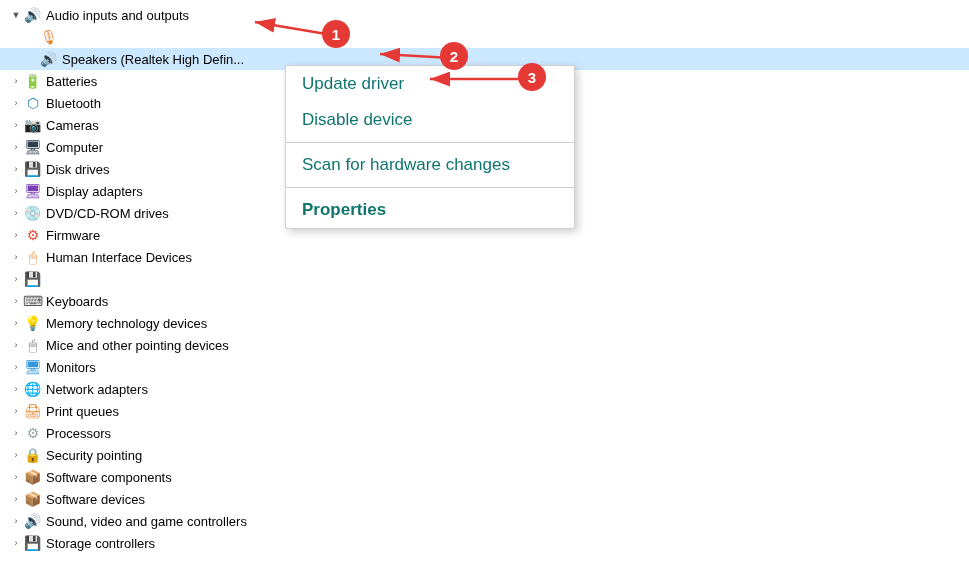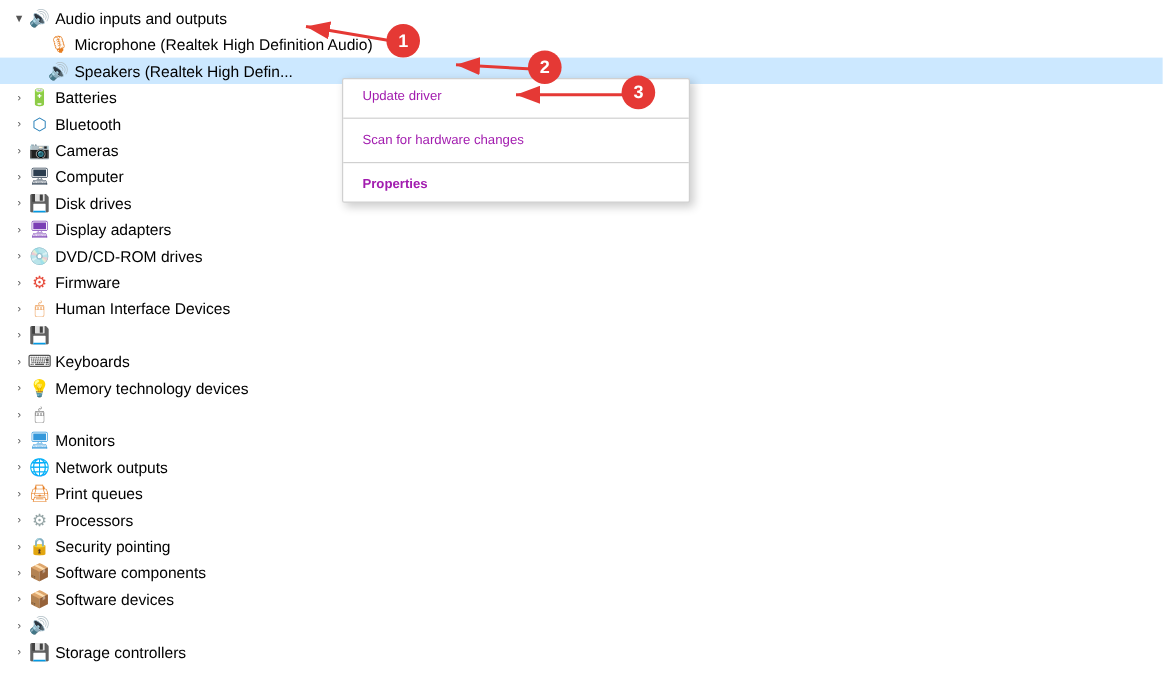--- a/index.html
+++ b/index.html
@@ -85,22 +85,22 @@
       background: #fff;
       border: 1px solid #d0d0d0;
       box-shadow: 3px 3px 8px rgba(0,0,0,0.2);
       z-index: 100;
       border-radius: 2px;
     }
 
     .context-menu-item {
       padding: 8px 16px;
       cursor: pointer;
-      color: #a21caf;
-      font-size: 11px;
+      color: #0f766e;
+      font-size: 17px;
     }
 
     .context-menu-item.bold {
       font-weight: bold;
     }
 
     .context-menu-separator {
       height: 1px;
       background: #d0d0d0;
       margin: 4px 0;
@@ -169,21 +169,20 @@
   <div class="tree-panel">
 
     <div class="tree-item">
       <span class="expand-icon">▼</span>
       <span class="item-icon icon-audio">🔊</span>
       <span class="item-label">Audio inputs and outputs</span>
     </div>
 
     <div class="tree-item child-item">
       <span class="item-icon icon-microphone">🎙</span>
-      <span class="item-label">Microphone (Realtek High Definition Audio)</span>
     </div>
 
     <div class="tree-item child-item selected">
       <span class="item-icon icon-speaker">🔊</span>
       <span class="item-label">Speakers (Realtek High Defin...</span>
     </div>
 
     <div class="tree-item">
       <span class="expand-icon">›</span>
       <span class="item-icon icon-battery">🔋</span>
@@ -251,32 +250,33 @@
 
     <div class="tree-item">
       <span class="expand-icon">›</span>
       <span class="item-icon icon-memory" style="color:#2ecc71;">💡</span>
       <span class="item-label">Memory technology devices</span>
     </div>
 
     <div class="tree-item">
       <span class="expand-icon">›</span>
       <span class="item-icon icon-mice">🖱</span>
+      <span class="item-label">Mice and other pointing devices</span>
     </div>
 
     <div class="tree-item">
       <span class="expand-icon">›</span>
       <span class="item-icon icon-monitor" style="color:#3498db;">🖥</span>
       <span class="item-label">Monitors</span>
     </div>
 
     <div class="tree-item">
       <span class="expand-icon">›</span>
       <span class="item-icon icon-network">🌐</span>
-      <span class="item-label">Network outputs</span>
+      <span class="item-label">Network adapters</span>
     </div>
 
     <div class="tree-item">
       <span class="expand-icon">›</span>
       <span class="item-icon icon-print">🖨</span>
       <span class="item-label">Print queues</span>
     </div>
 
     <div class="tree-item">
       <span class="expand-icon">›</span>
@@ -298,32 +298,34 @@
 
     <div class="tree-item">
       <span class="expand-icon">›</span>
       <span class="item-icon icon-software-dev">📦</span>
       <span class="item-label">Software devices</span>
     </div>
 
     <div class="tree-item">
       <span class="expand-icon">›</span>
       <span class="item-icon icon-sound">🔊</span>
+      <span class="item-label">Sound, video and game controllers</span>
     </div>
 
     <div class="tree-item">
       <span class="expand-icon">›</span>
       <span class="item-icon icon-storage">💾</span>
       <span class="item-label">Storage controllers</span>
     </div>
 
   </div>
 
   <div class="context-menu">
     <div class="context-menu-item">Update driver</div>
+    <div class="context-menu-item">Disable device</div>
     <div class="context-menu-separator"></div>
     <div class="context-menu-item">Scan for hardware changes</div>
     <div class="context-menu-separator"></div>
     <div class="context-menu-item bold">Properties</div>
   </div>
 
   <svg style="position:absolute;top:0;left:0;width:100%;height:100%;pointer-events:none;z-index:199;">
 
     <defs>
       <marker id="arrowhead1" markerWidth="8" markerHeight="6" refX="8" refY="3" orient="auto">

